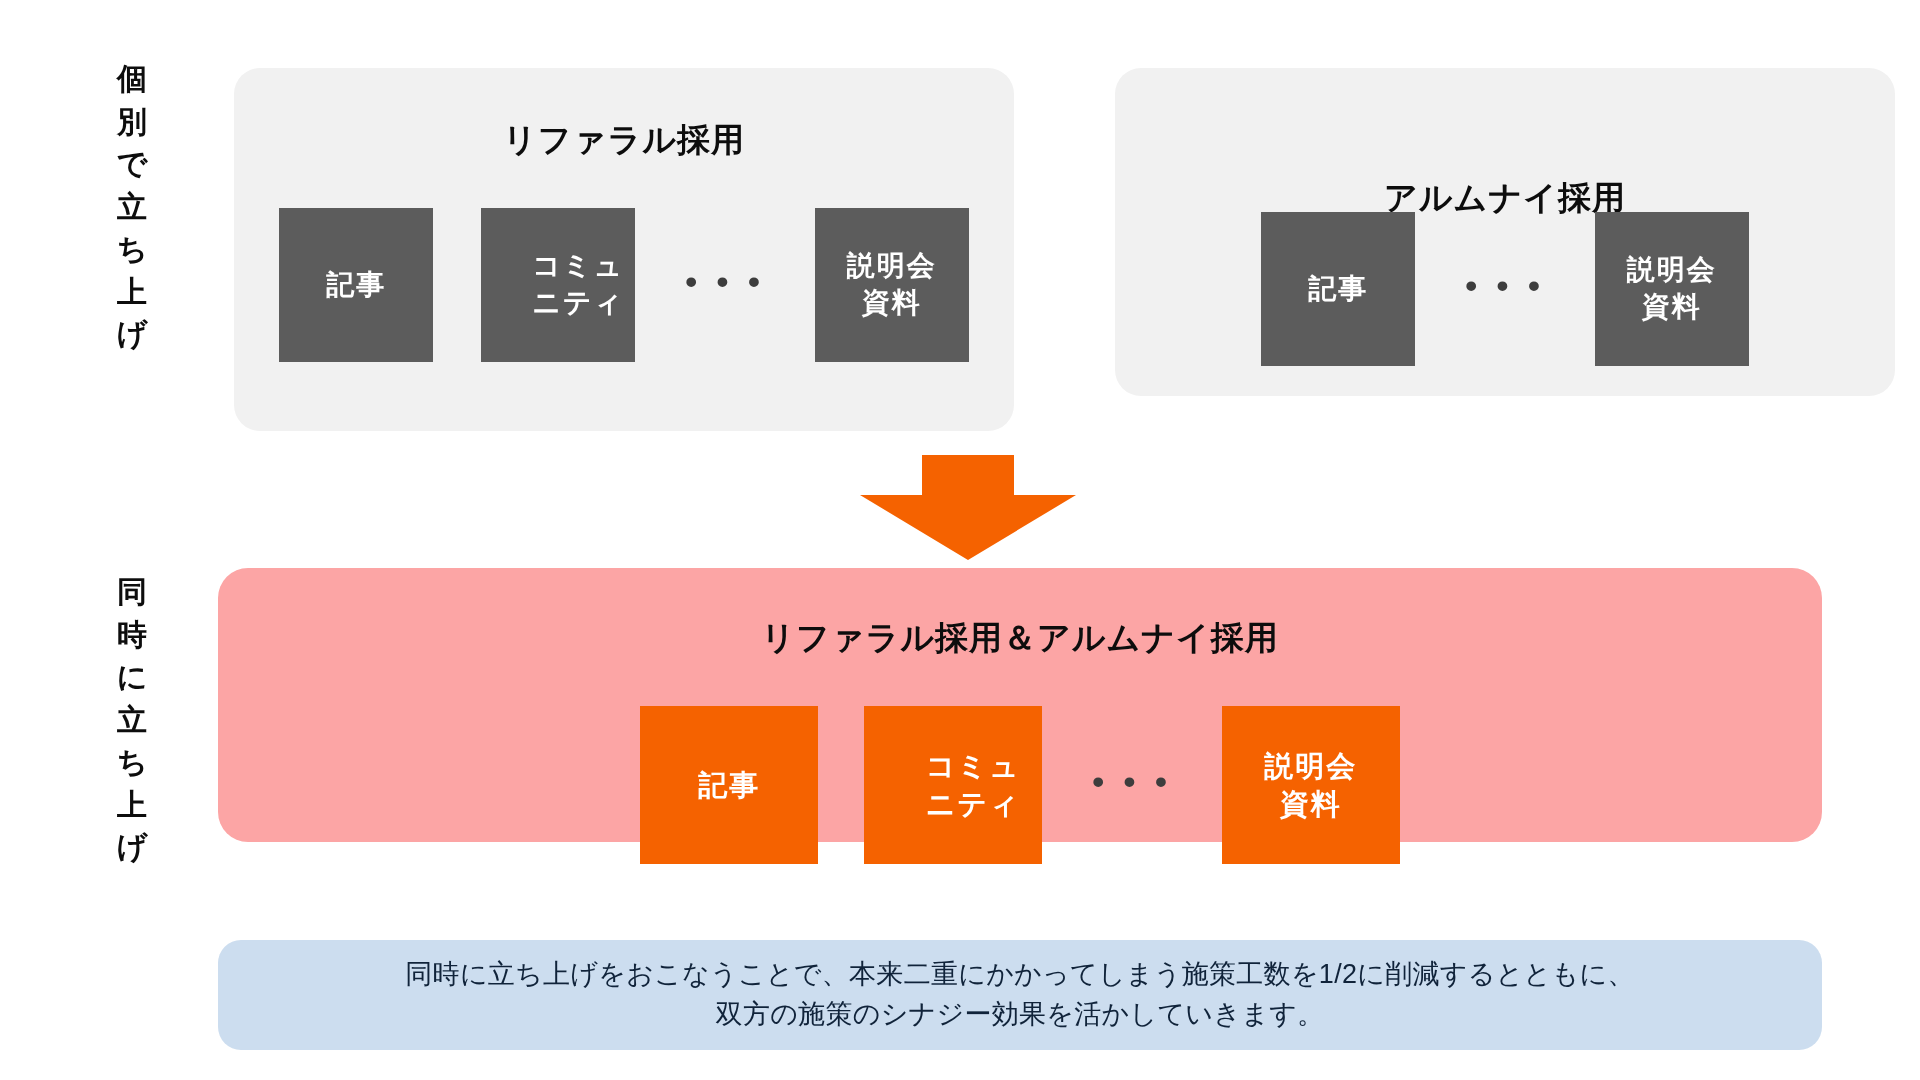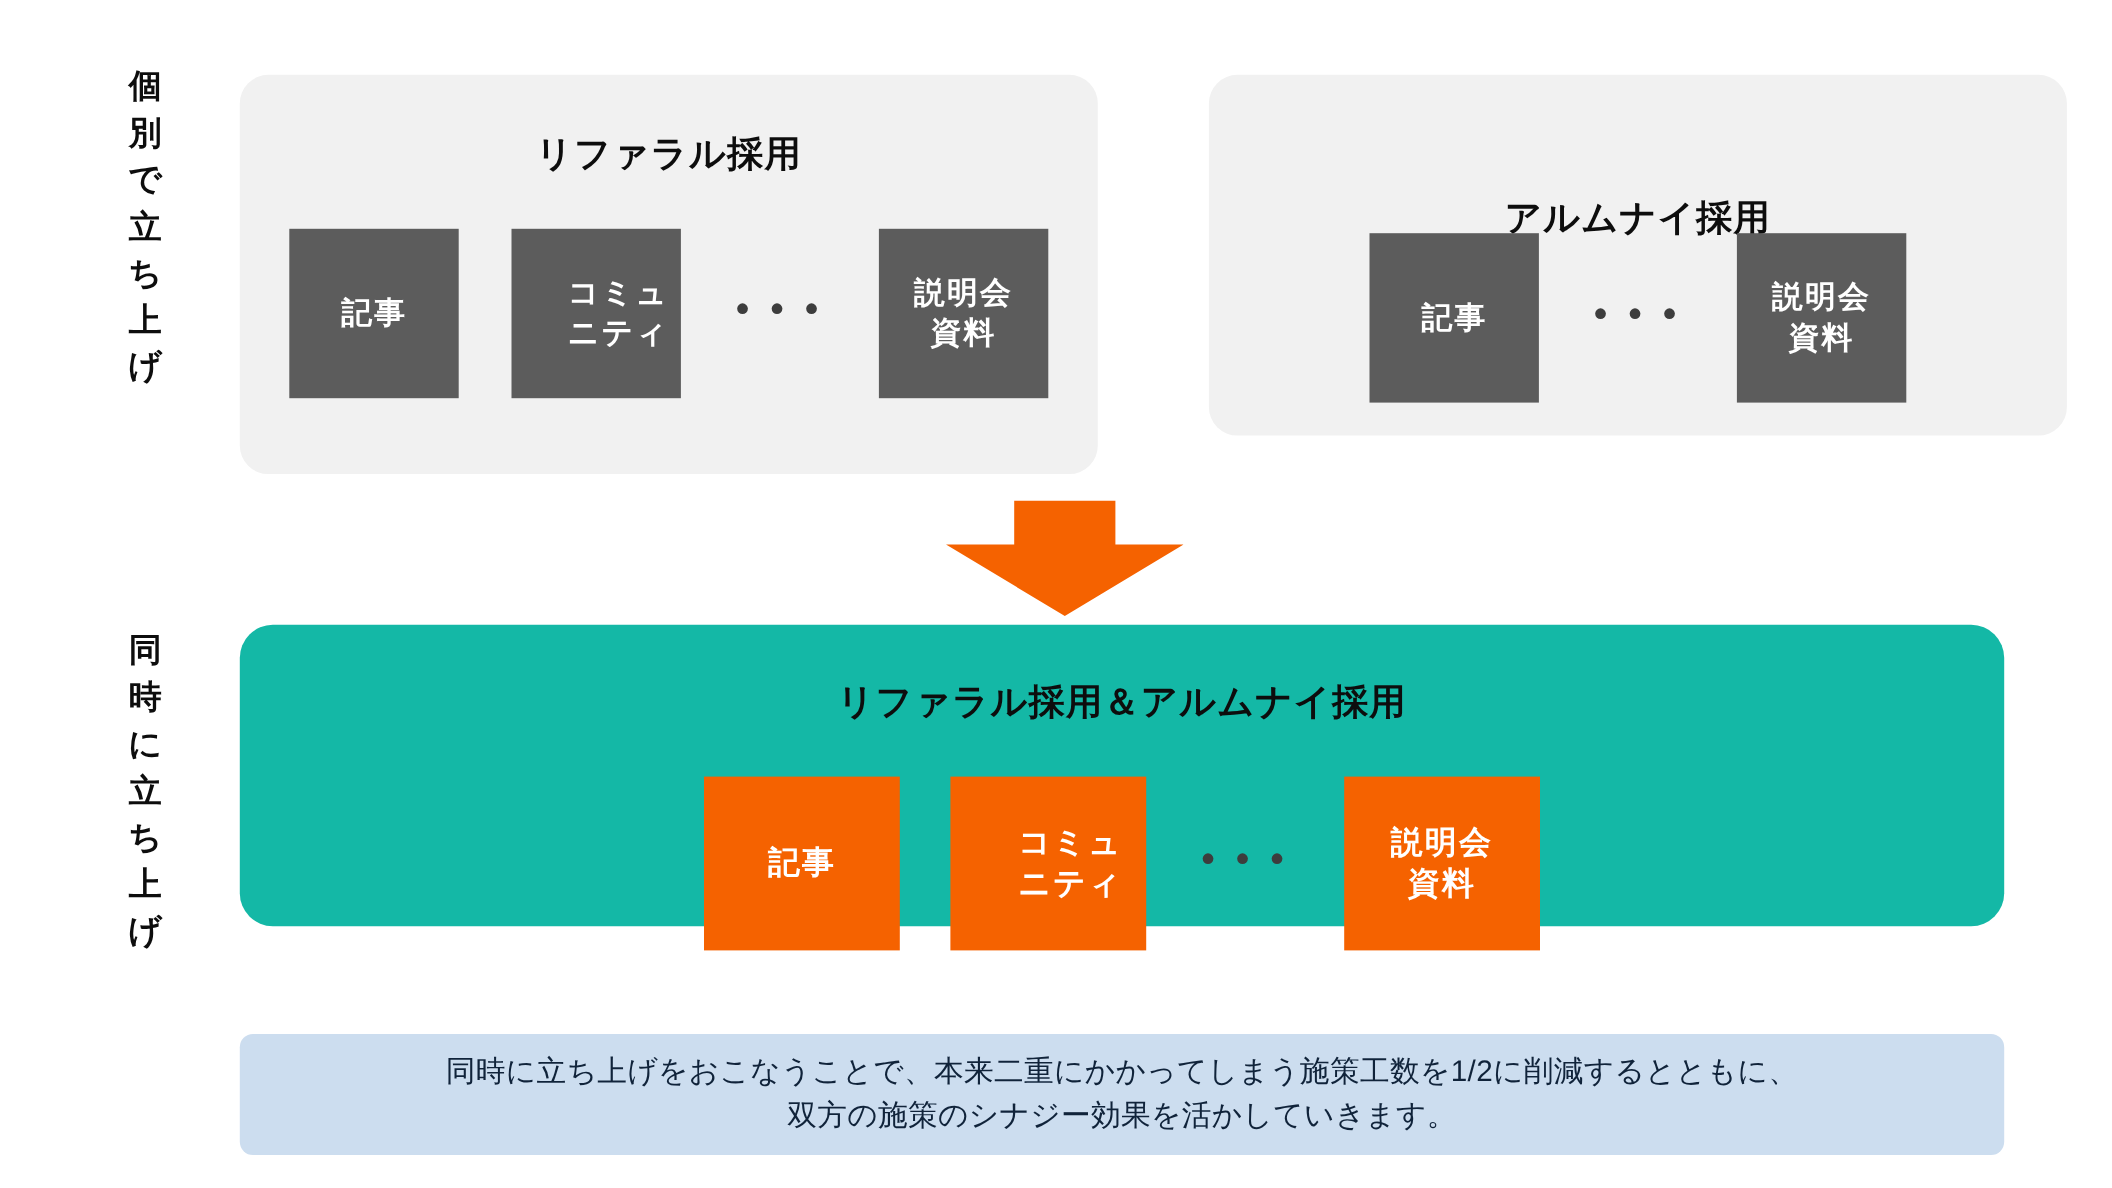--- a/index.html
+++ b/index.html
@@ -41,20 +41,21 @@
 
   #side-label-top  { left: 100px; top: 72px;  height: 270px; }
   #side-label-bot  { left: 100px; top: 575px; height: 290px; }
 
   
   .grey-card {
     position: absolute;
     background: #f1f1f1;
     border-radius: 26px;
     box-sizing: border-box;
+    margin-left: 16px;
   }
   #card-referral { left: 218px; top: 68px;  width: 780px; height: 363px; }
   #card-alumni   { left: 1099px; top: 68px; width: 780px; height: 328px; }
 
   .card-title {
     position: absolute;
     left: 0;
     width: 100%;
     text-align: center;
     font-weight: bold;
@@ -118,21 +119,21 @@
     height: 105px;
   }
 
   
   #card-combined {
     position: absolute;
     left: 218px;
     top: 568px;
     width: 1604px;
     height: 274px;
-    background: #14b8a6;
+    background: #fca5a5;
     border-radius: 30px;
   }
   #card-combined .card-title {
     top: 48px;
     font-size: 33px;
     letter-spacing: 1px;
   }
   #strip-combined .tile {
     width: 178px;
     height: 158px;
@@ -141,21 +142,21 @@
   #strip-combined .tile + .tile { margin-left: 10px; }
 
   
   #caption-box {
     position: absolute;
     left: 218px;
     top: 940px;
     width: 1604px;
     height: 110px;
     background: #ccddef;
-    border-radius: 12px;
+    border-radius: 23px;
     display: flex;
     flex-direction: column;
     align-items: center;
     justify-content: center;
     text-align: center;
     color: #10233a;
     font-size: 27px;
     line-height: 1.48;
     letter-spacing: 0.3px;
   }

